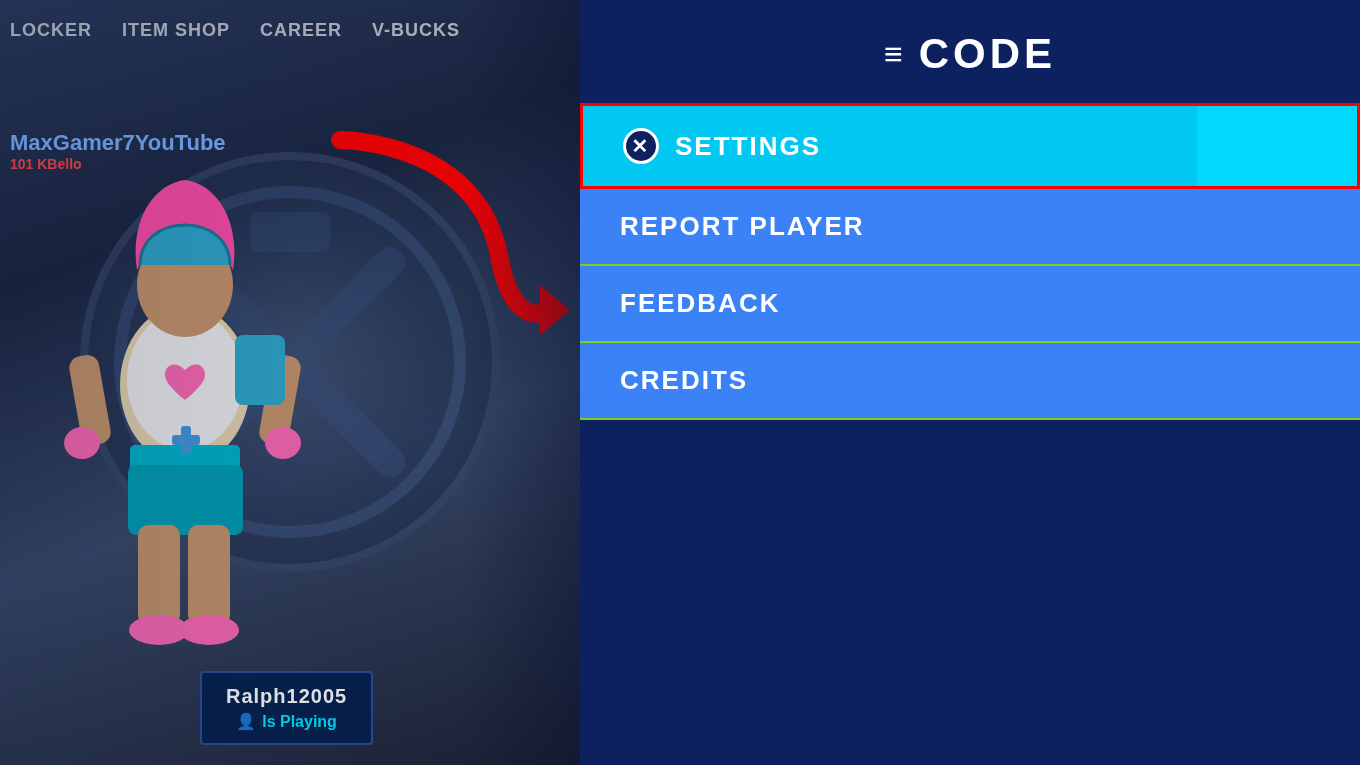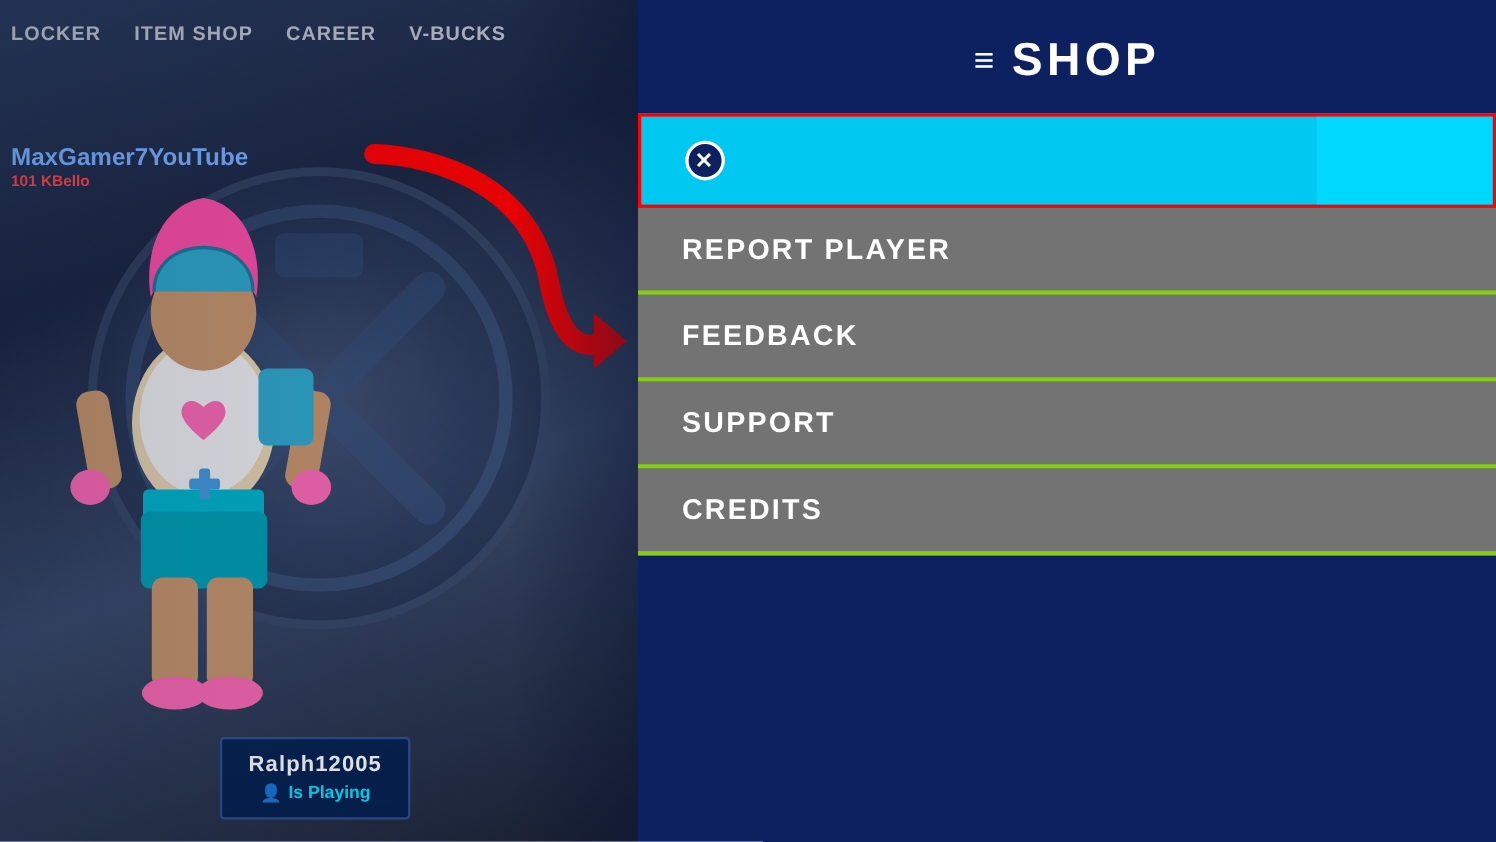--- a/index.html
+++ b/index.html
@@ -141,28 +141,28 @@
 
     .menu-items {
       display: flex;
       flex-direction: column;
       gap: 0;
       padding: 0 0;
       flex: 1;
     }
 
     .menu-item {
-      background: #737373;
+      background: #3b82f6;
       color: #ffffff;
       font-size: 26px;
       font-weight: 900;
       letter-spacing: 2px;
       padding: 22px 40px;
       cursor: pointer;
-      border-bottom: 4px solid #84cc16;
+      border-bottom: 2px solid #84cc16;
       transition: background 0.1s;
       display: flex;
       align-items: center;
       gap: 16px;
       text-transform: uppercase;
     }
 
     
     .menu-item.settings-active {
       background: #00c8f0;
@@ -301,42 +301,40 @@
       <span>Is Playing</span>
     </div>
   </div>
 
   <div class="left-overlay"></div>
 </div>
 
 <div class="right-panel">
   <div class="menu-header">
     <span class="menu-icon">≡</span>
-    <span class="menu-title">SHOP</span>
+    <span class="menu-title">CODE</span>
   </div>
 
   <div class="menu-items">
 
     <div class="menu-item settings-active" style="position:relative; overflow:hidden;">
       <div class="settings-icon">✕</div>
+      <span>SETTINGS</span>
       <div class="settings-right-block"></div>
     </div>
 
     <div class="menu-item">
       <span>REPORT PLAYER</span>
     </div>
 
     <div class="menu-item">
       <span>FEEDBACK</span>
     </div>
 
 
-    <div class="menu-item">
-      <span>SUPPORT</span>
-    </div>
 
 
     <div class="menu-item">
       <span>CREDITS</span>
     </div>
 
 
   </div>
 </div>
 

